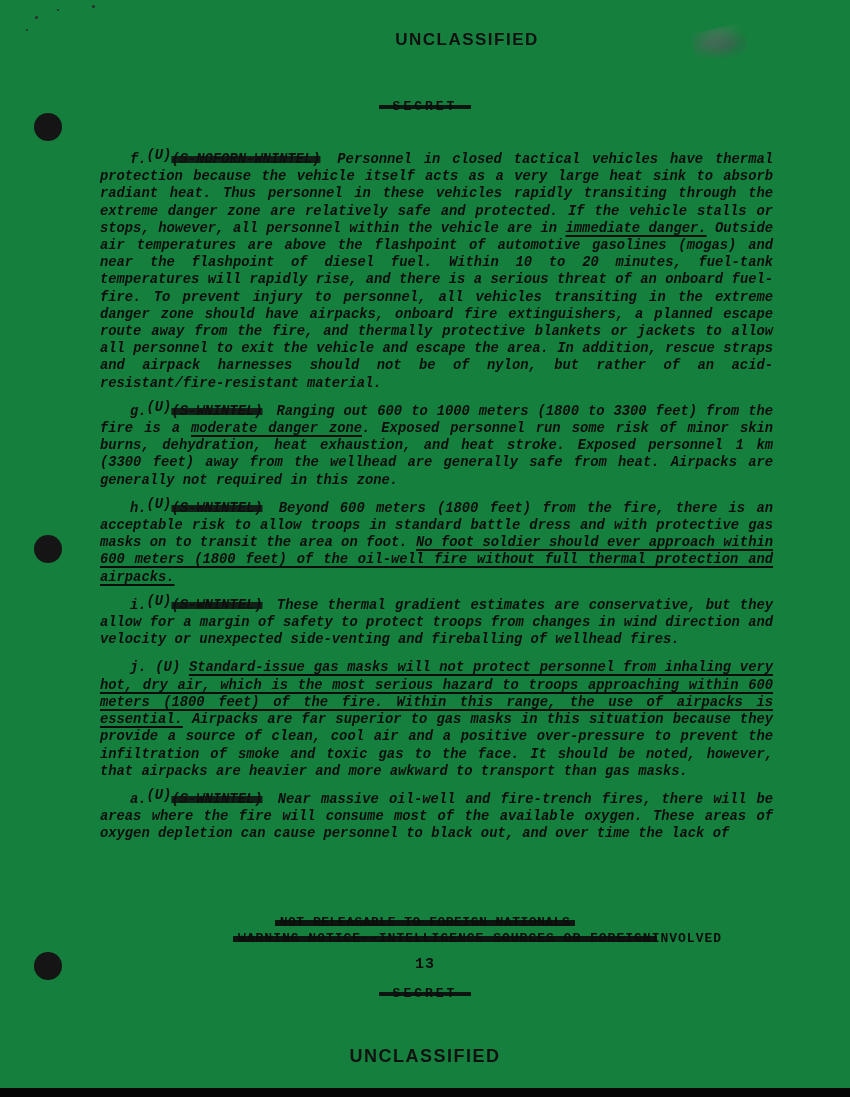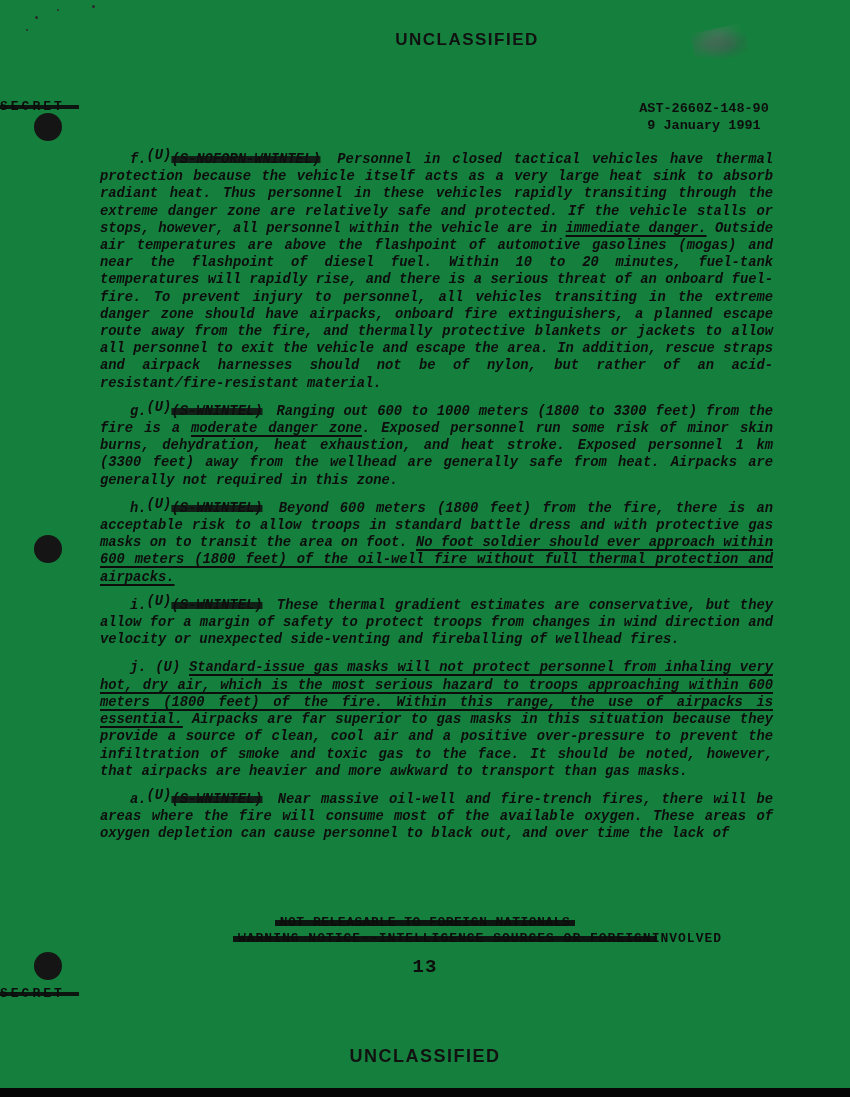--- a/index.html
+++ b/index.html
@@ -24,20 +24,21 @@
     font-size: 17px;
     letter-spacing: 1.5px;
     color: #111;
   }
   .banner-top { top: 30px; left: 42px; }
   .banner-bottom { top: 1046px; left: 0; font-size: 18px; }
 
   .secret-line {
     position: absolute;
     width: 850px;
+    text-align: center;
     font-size: 13px;
     letter-spacing: 3px;
   }
   #secret-top { top: 99px; }
   #secret-bottom { top: 986px; }
 
   .bar-through { position: relative; display: inline-block; }
   .bar-through::after {
     content: "";
     position: absolute;
@@ -87,21 +88,21 @@
 
   .footer-line {
     position: absolute;
     width: 850px;
     text-align: center;
     font-size: 13px;
     letter-spacing: 0.5px;
   }
   #notice1 { top: 915px; }
   #notice2 { top: 931px; padding-left: 110px; letter-spacing: 1px; }
-  #page-number { top: 956px; font-size: 19px; letter-spacing: 1px; text-align: center; }
+  #page-number { top: 956px; font-size: 15px; letter-spacing: 1px; text-align: center; }
 
   .hole {
     position: absolute;
     left: 34px;
     width: 28px;
     height: 28px;
     border-radius: 50%;
     background: #151515;
   }
   #hole-1 { top: 113px; }
@@ -150,24 +151,20 @@
   <div class="hole" id="hole-1"></div>
   <div class="hole" id="hole-2"></div>
   <div class="hole" id="hole-3"></div>
 
   <div class="banner banner-top">UNCLASSIFIED</div>
 
   <div class="secret-line" id="secret-top">
     <span class="bar-through">SECRET</span>
   </div>
 
-  <div class="doc-id">
-    <div>AST-2660Z-148-90</div>
-    <div>9 January 1991</div>
-  </div>
 
   <main class="content">
     <p class="para indent"><span>f.</span><span class="raise">(U)</span><span class="redact">(S-NOFORN-WNINTEL)</span><span> Personnel in closed tactical vehicles have thermal protection because the vehicle itself acts as a very large heat sink to absorb radiant heat. Thus personnel in these vehicles rapidly transiting through the extreme danger zone are relatively safe and protected. If the vehicle stalls or stops, however, all personnel within the vehicle are in </span><span class="u">immediate danger.</span><span> Outside air temperatures are above the flashpoint of automotive gasolines (mogas) and near the flashpoint of diesel fuel. Within 10 to 20 minutes, fuel-tank temperatures will rapidly rise, and there is a serious threat of an onboard fuel-fire. To prevent injury to personnel, all vehicles transiting in the extreme danger zone should have airpacks, onboard fire extinguishers, a planned escape route away from the fire, and thermally protective blankets or jackets to allow all personnel to exit the vehicle and escape the area. In addition, rescue straps and airpack harnesses should not be of nylon, but rather of an acid-resistant/fire-resistant material.</span></p>
     <p class="para indent"><span>g.</span><span class="raise">(U)</span><span class="redact">(S-WNINTEL)</span><span> Ranging out 600 to 1000 meters (1800 to 3300 feet) from the fire is a </span><span class="u">moderate danger zone</span><span>. Exposed personnel run some risk of minor skin burns, dehydration, heat exhaustion, and heat stroke. Exposed personnel 1 km (3300 feet) away from the wellhead are generally safe from heat. Airpacks are generally not required in this zone.</span></p>
     <p class="para indent"><span>h.</span><span class="raise">(U)</span><span class="redact">(S-WNINTEL)</span><span> Beyond 600 meters (1800 feet) from the fire, there is an acceptable risk to allow troops in standard battle dress and with protective gas masks on to transit the area on foot. </span><span class="u">No foot soldier should ever approach within 600 meters (1800 feet) of the oil-well fire without full thermal protection and airpacks.</span></p>
     <p class="para indent"><span>i.</span><span class="raise">(U)</span><span class="redact">(S-WNINTEL)</span><span> These thermal gradient estimates are conservative, but they allow for a margin of safety to protect troops from changes in wind direction and velocity or unexpected side-venting and fireballing of wellhead fires.</span></p>
     <p class="para indent"><span>j. (U) </span><span class="u">Standard-issue gas masks will not protect personnel from inhaling very hot, dry air, which is the most serious hazard to troops approaching within 600 meters (1800 feet) of the fire. Within this range, the use of airpacks is essential.</span><span> Airpacks are far superior to gas masks in this situation because they provide a source of clean, cool air and a positive over-pressure to prevent the infiltration of smoke and toxic gas to the face. It should be noted, however, that airpacks are heavier and more awkward to transport than gas masks.</span></p>
     <p class="para indent"><span>a.</span><span class="raise">(U)</span><span class="redact">(S-WNINTEL)</span><span> Near massive oil-well and fire-trench fires, there will be areas where the fire will consume most of the available oxygen. These areas of oxygen depletion can cause personnel to black out, and over time the lack of</span></p>
   </main>
 

